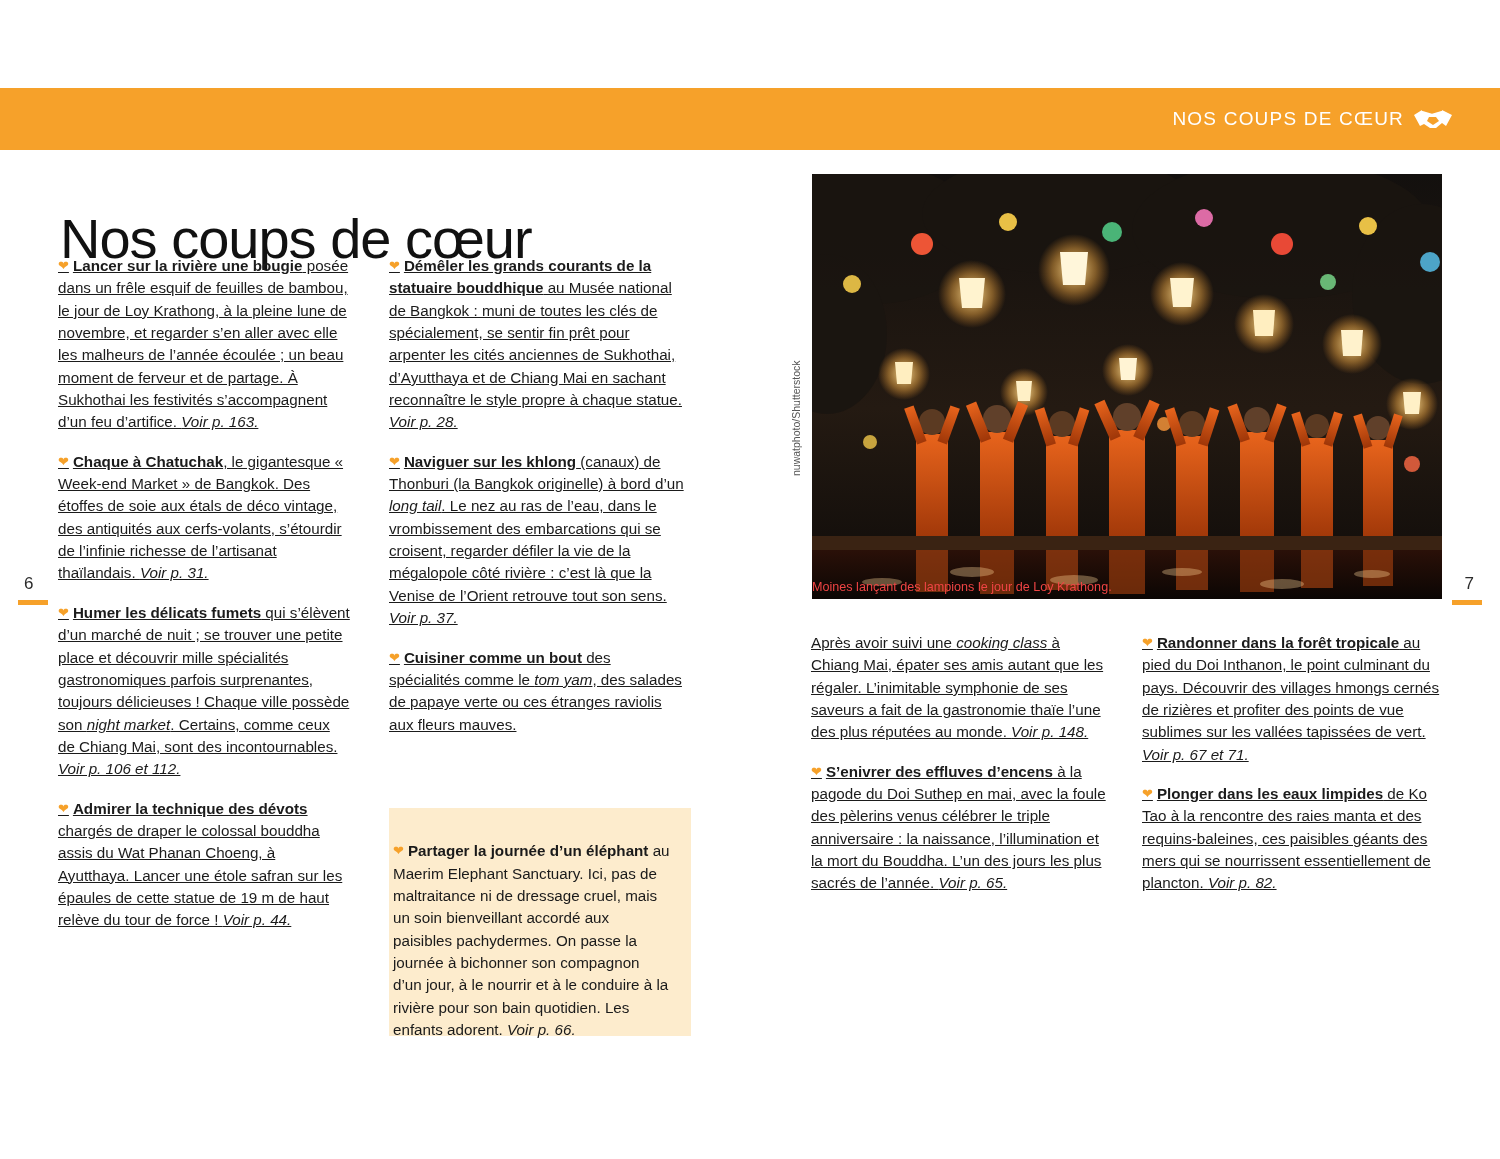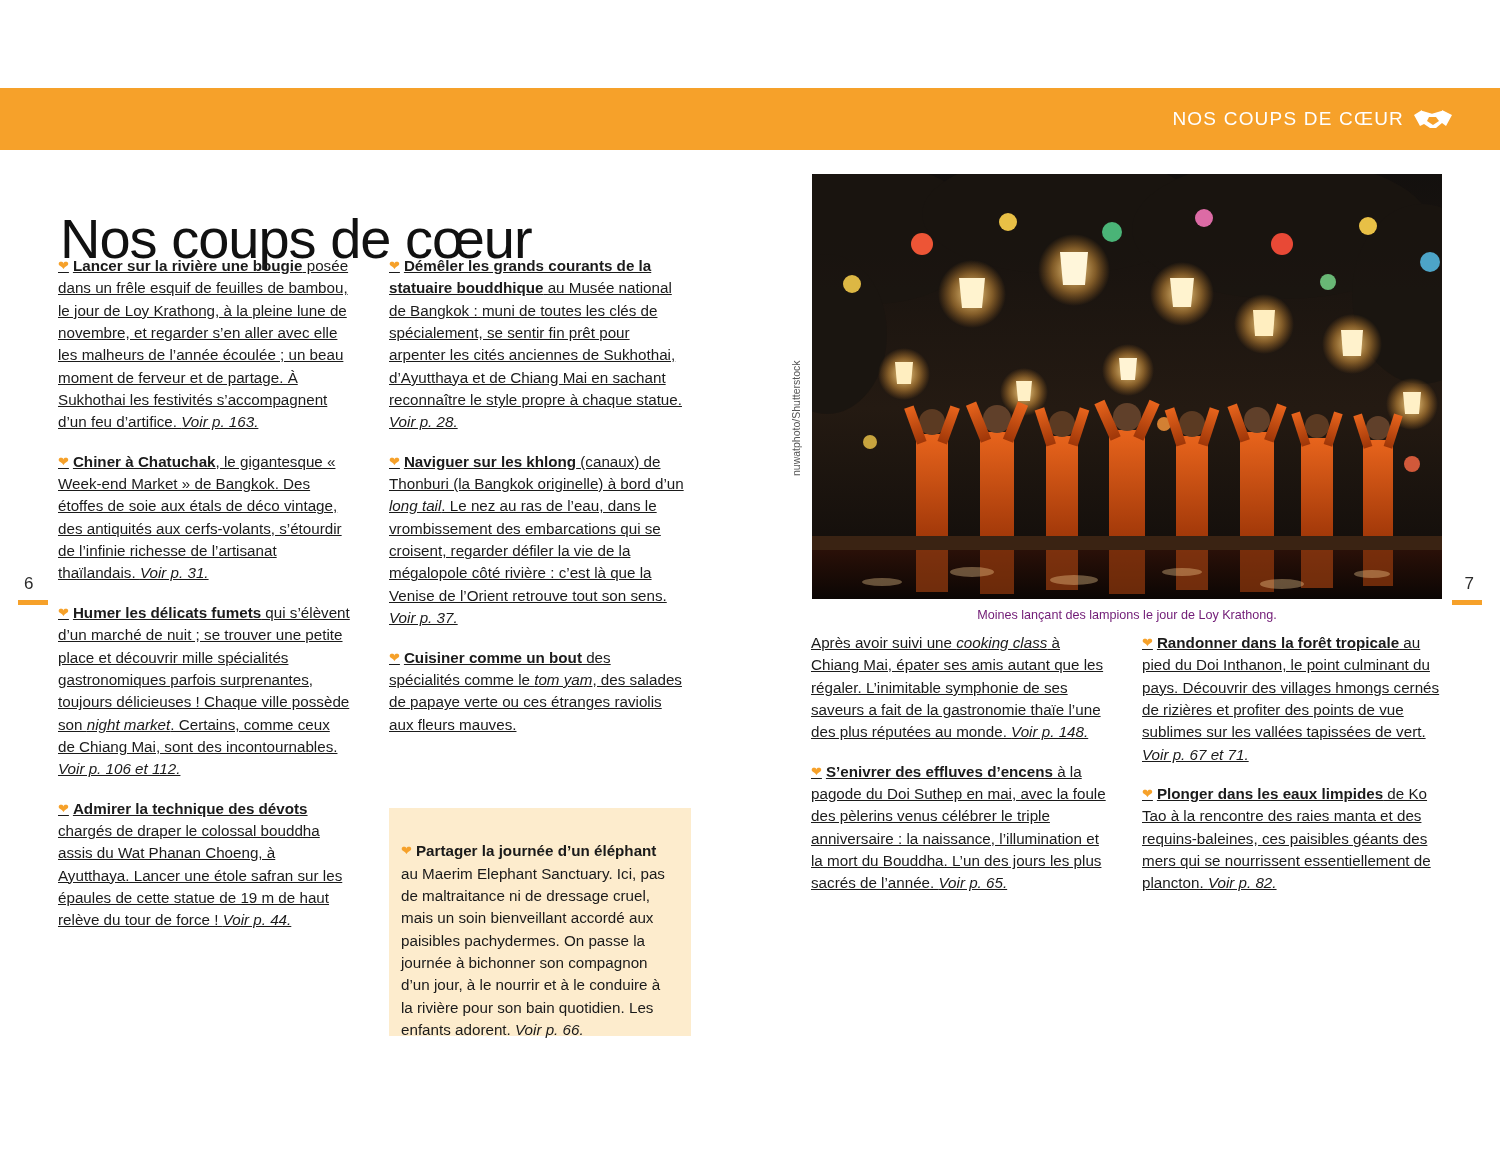--- a/index.html
+++ b/index.html
@@ -98,21 +98,21 @@
   .it { font-style: italic; }
 
   
   .highlight-box {
     position: absolute;
     left: 389px;
     top: 808px;
     width: 302px;
     height: 228px;
     background: #fdeccd;
-    padding: 17px 20px 12px 12px;
+    padding: 17px 20px 12px 4px;
     font-size: 15.2px;
     line-height: 1.47;
   }
 
   
   .photo {
     position: absolute;
     left: 812px;
     top: 174px;
     width: 630px;
@@ -128,25 +128,25 @@
     top: 476px;
     transform: rotate(-90deg);
     transform-origin: left top;
     font-size: 10.5px;
     color: #555;
     white-space: nowrap;
   }
   .photo-caption {
     position: absolute;
     left: 812px;
-    top: 608px;
+    top: 580px;
     width: 630px;
-    text-align: center;
+    text-align: left;
     font-size: 12.6px;
-    color: #701a75;
+    color: #ef4444;
   }
 </style>
 </head>
 <body>
 
 <div class="header-band">
   <div class="header-title">NOS COUPS DE CŒUR</div>
   <svg class="handshake-icon" viewBox="0 0 42 26">
     <path d="M2 9 L10 4 L20 7 L30 4 L40 9 L34 20 L30 17 L24 22 L18 22 L12 18 L8 20 Z" fill="#ffffff"></path>
     <path d="M10 4 L20 7 L30 4" fill="none" stroke="#f6a12a" stroke-width="1.4"></path>
@@ -164,21 +164,21 @@
 <div class="col col-1">
 
   <div class="entry">
     <p>
       <span class="bullet">❤</span><span class="lead">Lancer sur la rivière une bougie</span><span> posée dans un frêle esquif de feuilles de bambou, le jour de Loy Krathong, à la pleine lune de novembre, et regarder s’en aller avec elle les malheurs de l’année écoulée ; un beau moment de ferveur et de partage. À Sukhothai les festivités s’accompagnent d’un feu d’artifice. </span><span class="it">Voir p. 163.</span>
     </p>
   </div>
 
   <div class="entry">
     <p>
-      <span class="bullet">❤</span><span class="lead">Chiner à Chatuchak</span><span>, le gigantesque « Week-end Market » de Bangkok. Des étoffes de soie aux étals de déco vintage, des antiquités aux cerfs-volants, s’étourdir de l’infinie richesse de l’artisanat thaïlandais. </span><span class="it">Voir p. 31.</span>
+      <span class="bullet">❤</span><span class="lead">Chaque à Chatuchak</span><span>, le gigantesque « Week-end Market » de Bangkok. Des étoffes de soie aux étals de déco vintage, des antiquités aux cerfs-volants, s’étourdir de l’infinie richesse de l’artisanat thaïlandais. </span><span class="it">Voir p. 31.</span>
     </p>
   </div>
 
   <div class="entry">
     <p>
       <span class="bullet">❤</span><span class="lead">Humer les délicats fumets</span><span> qui s’élèvent d’un marché de nuit ; se trouver une petite place et découvrir mille spécialités gastronomiques parfois surprenantes, toujours délicieuses ! Chaque ville possède son </span><span class="it">night market</span><span>. Certains, comme ceux de Chiang Mai, sont des incontournables. </span><span class="it">Voir p. 106 et 112.</span>
     </p>
   </div>
 
   <div class="entry">

